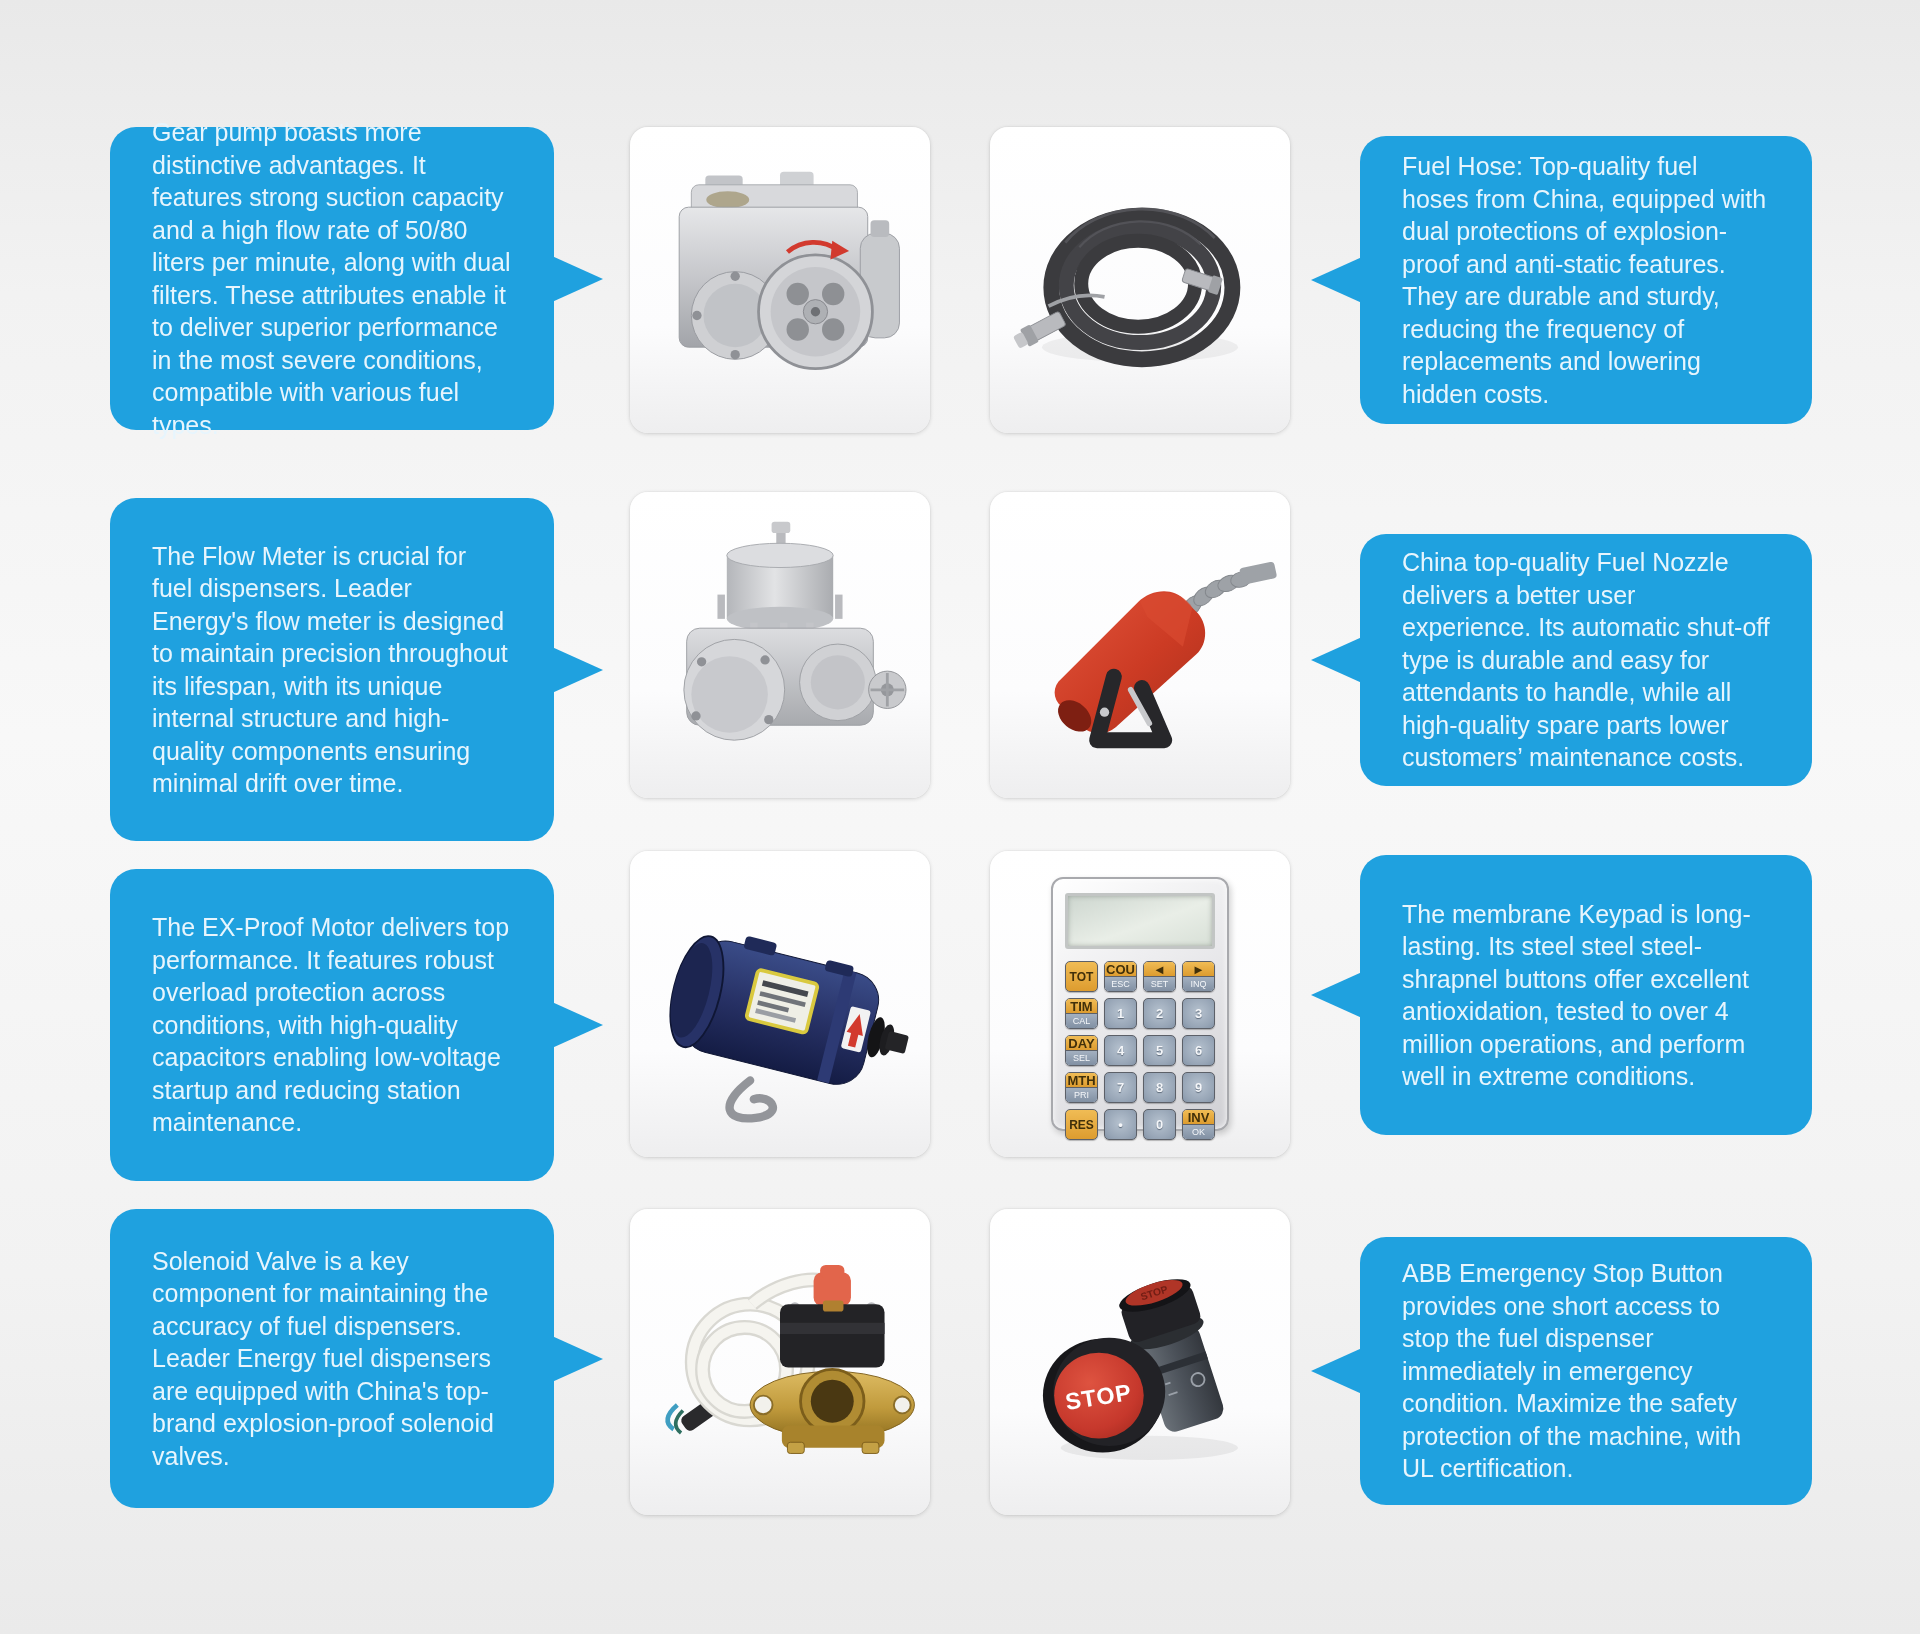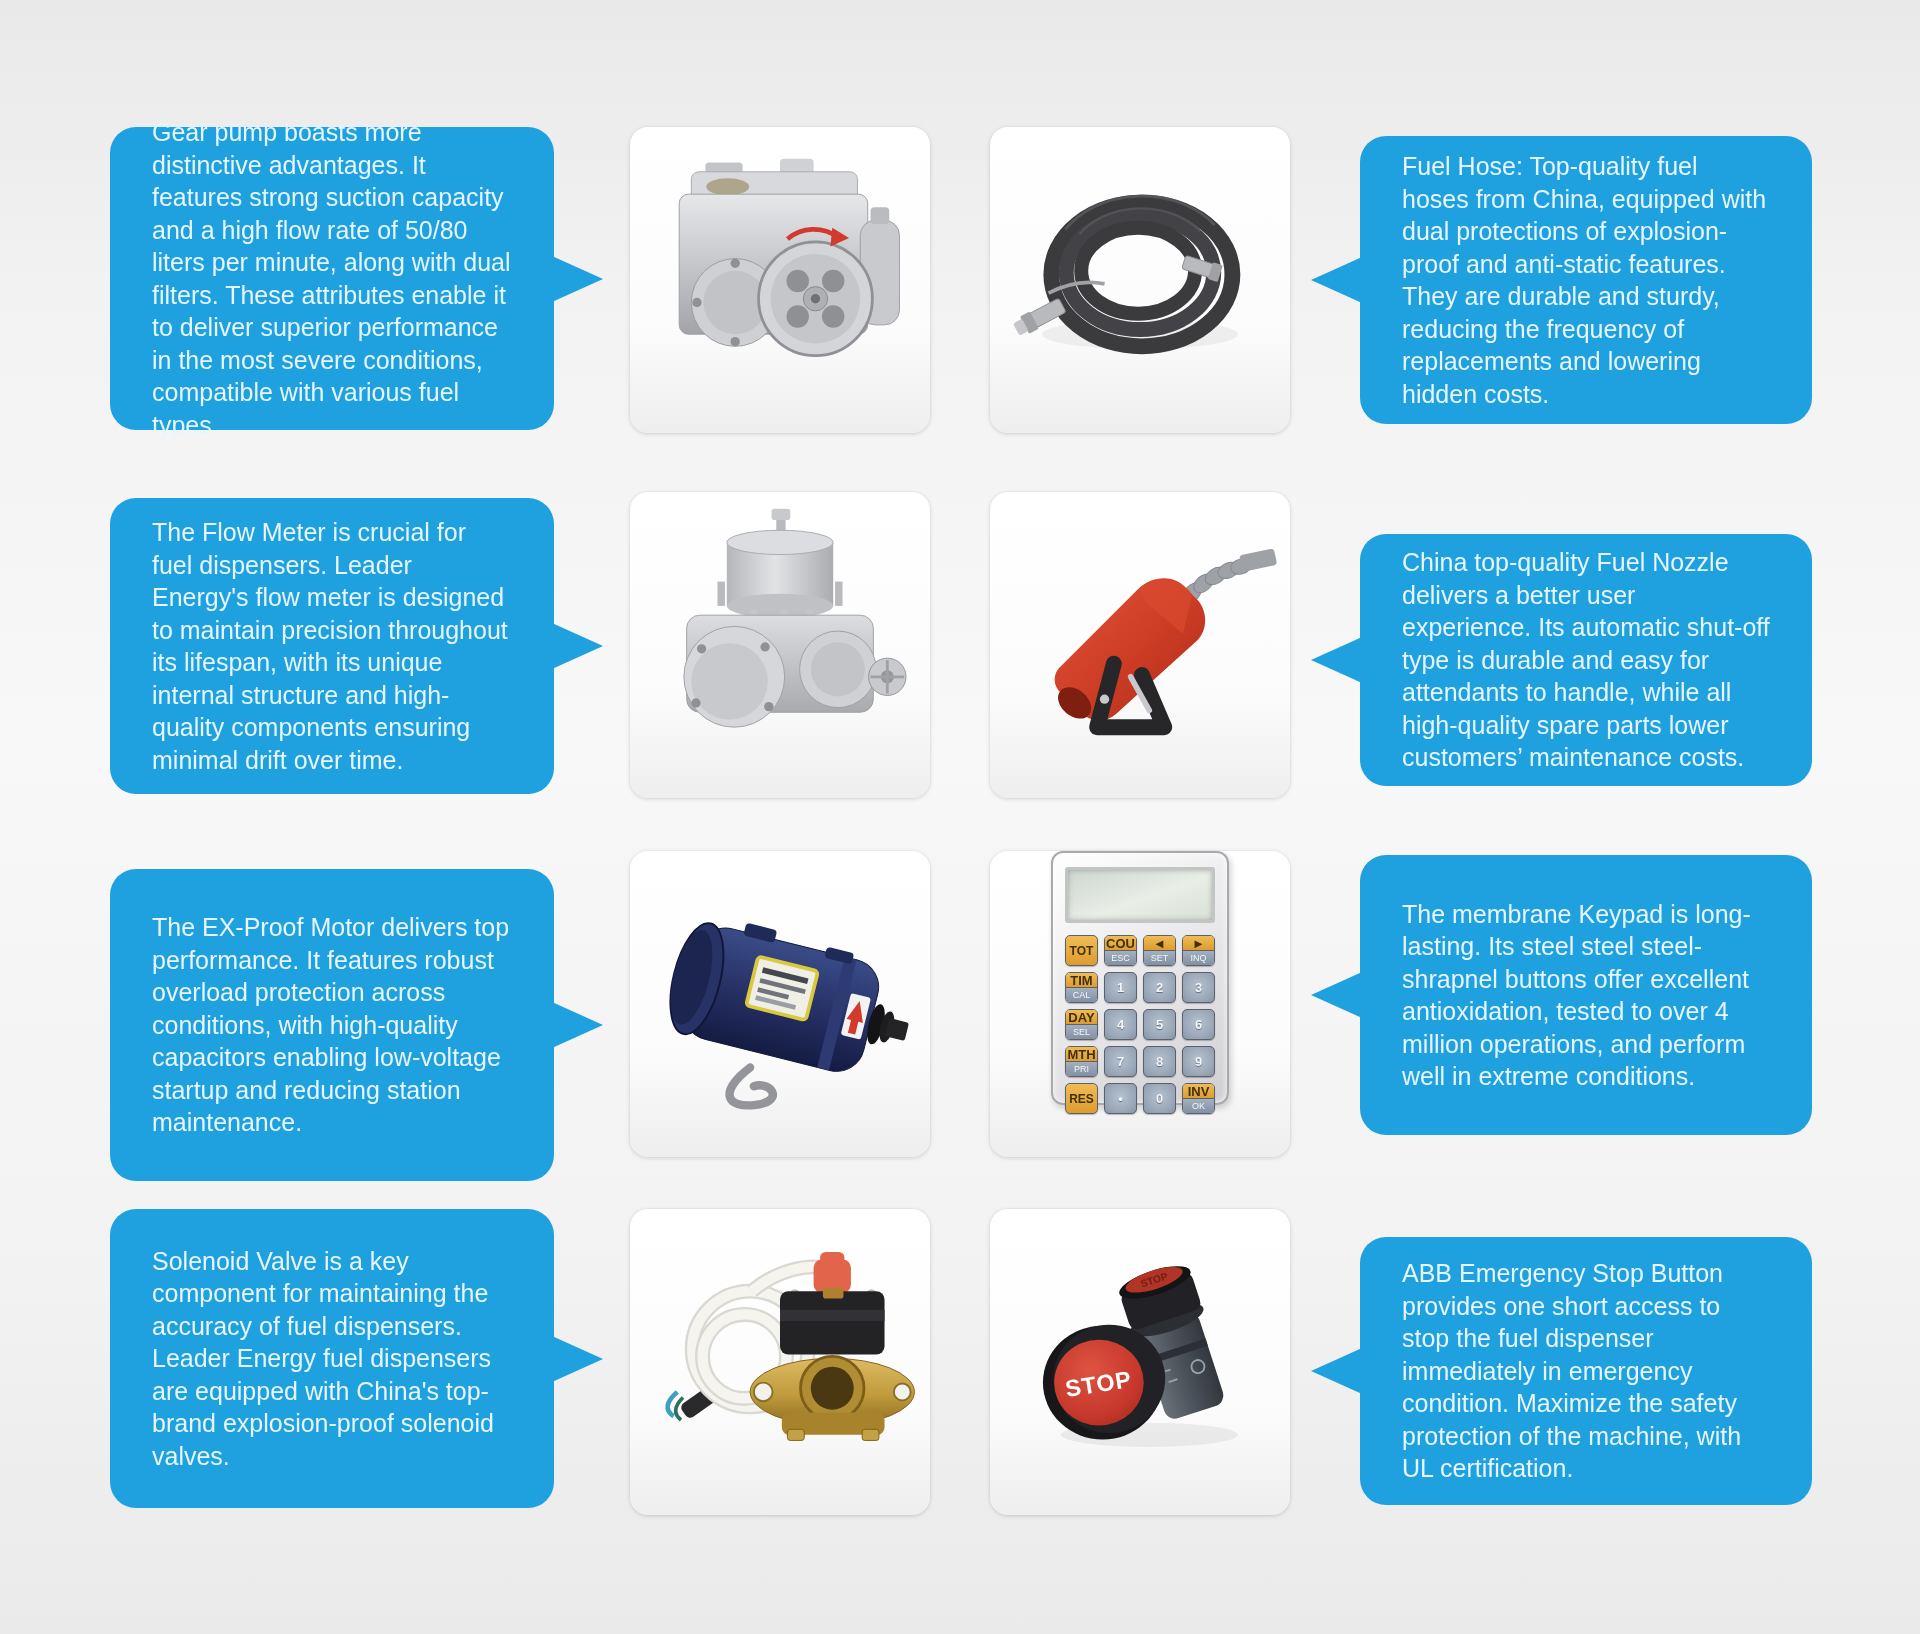--- a/index.html
+++ b/index.html
@@ -18,32 +18,32 @@
   .bubble p{margin:12px;padding:0 30px;}
   .bubble-left{left:110px;width:444px;}
   .bubble-right{left:1360px;width:452px;}
   .tail{position:absolute;top:50%;transform:translateY(-50%);width:0;height:0;
     border-top:23px solid transparent;border-bottom:23px solid transparent;}
   .tail-right{right:-49px;border-left:51px solid #1fa1df;}
   .tail-left{left:-49px;border-right:51px solid #1fa1df;}
 
   .row1 .bubble-left{top:0;height:303px}
   .row1 .bubble-right{top:9px;height:288px}
-  .row2 .bubble-left{top:6px;height:296px}
+  .row2 .bubble-left{top:6px;height:343px}
   .row2 .bubble-right{top:42px;height:252px}
   .row3 .bubble-left{top:18px;height:312px}
   .row3 .bubble-right{top:4px;height:280px}
   .row4 .bubble-left{top:0;height:299px}
   .row4 .bubble-right{top:28px;height:268px}
 
   .card{
     position:absolute;top:0;width:300px;height:306px;border-radius:18px;
     background:linear-gradient(180deg,#ffffff 0%,#fcfcfd 65%,#eeeeef 100%);
     box-shadow:0 1px 4px rgba(0,0,0,.15),0 0 0 1px rgba(0,0,0,.02);
-    display:flex;align-items:flex-start;justify-content:center;
+    display:flex;align-items:center;justify-content:center;
   }
   .card-left{left:630px}.card-right{left:990px}
 
   
   .keypad{
     width:178px;height:254px;border-radius:12px;
     background:linear-gradient(145deg,#ffffff,#e4e4e7 60%,#cfcfd3);
     border:2px solid #a8a9ad;box-shadow:inset 0 0 6px rgba(255,255,255,.9),2px 3px 6px rgba(0,0,0,.18);
     padding:14px 12px 10px 12px;box-sizing:border-box;
   }

